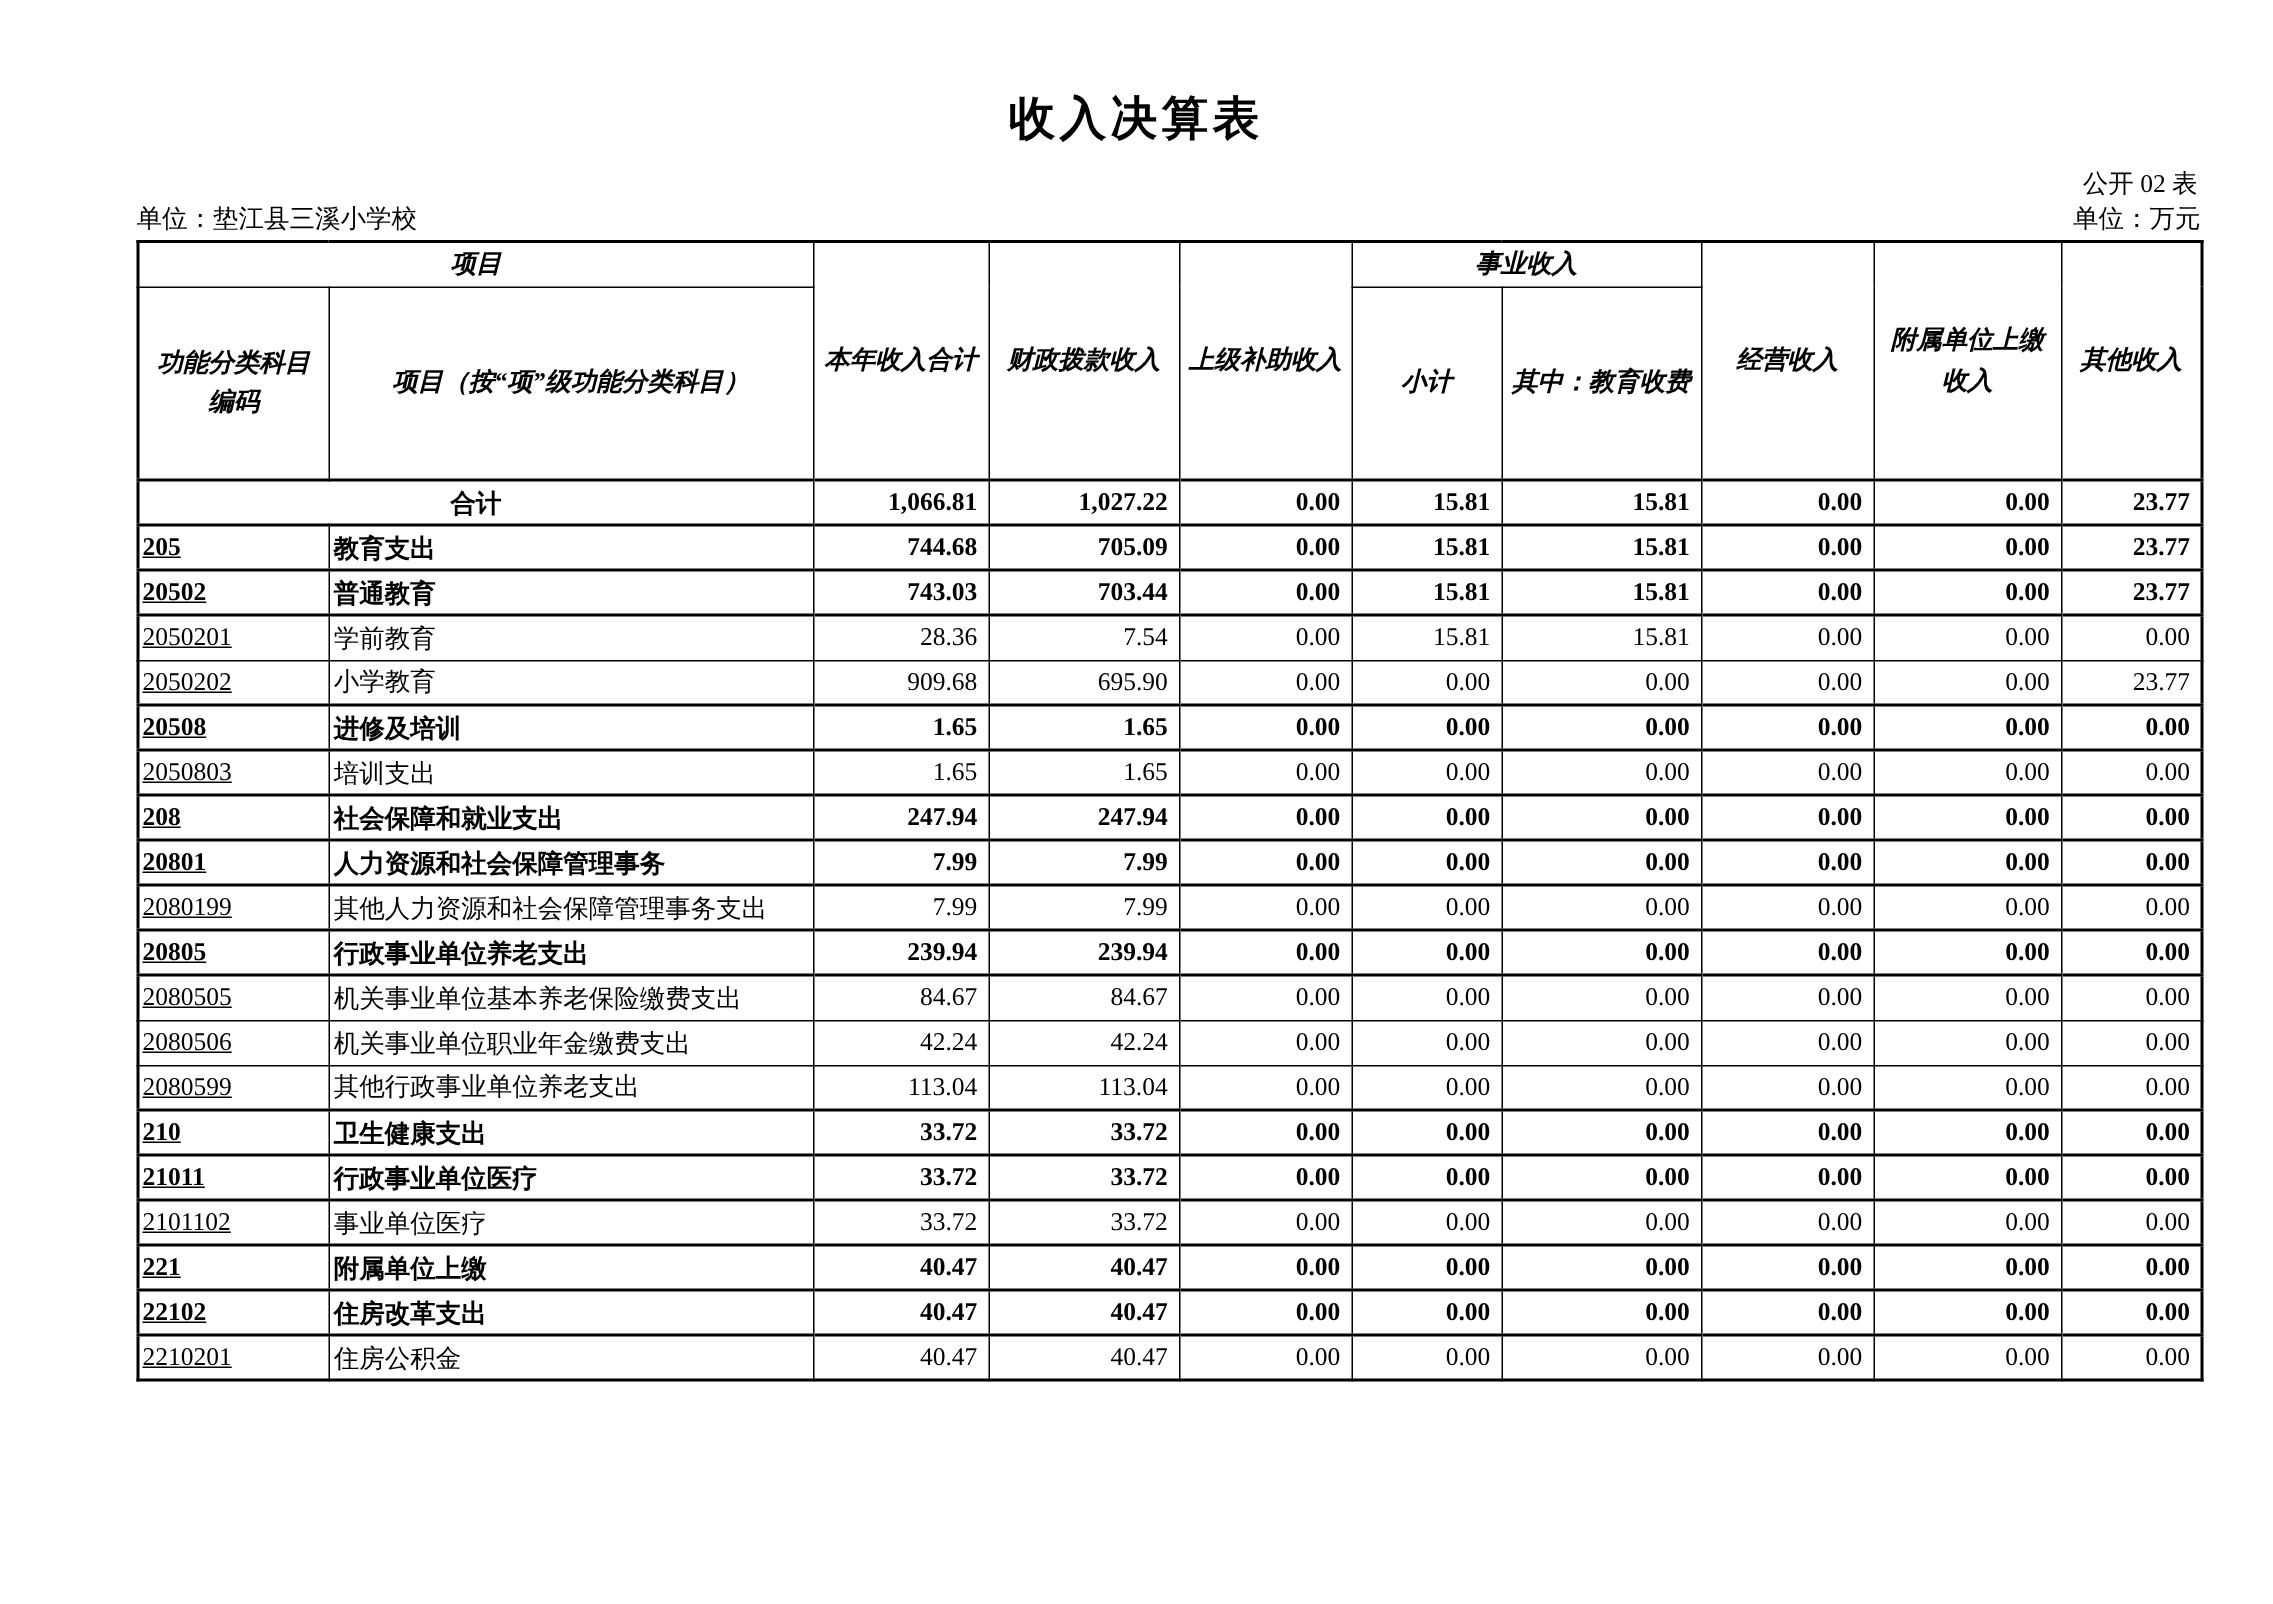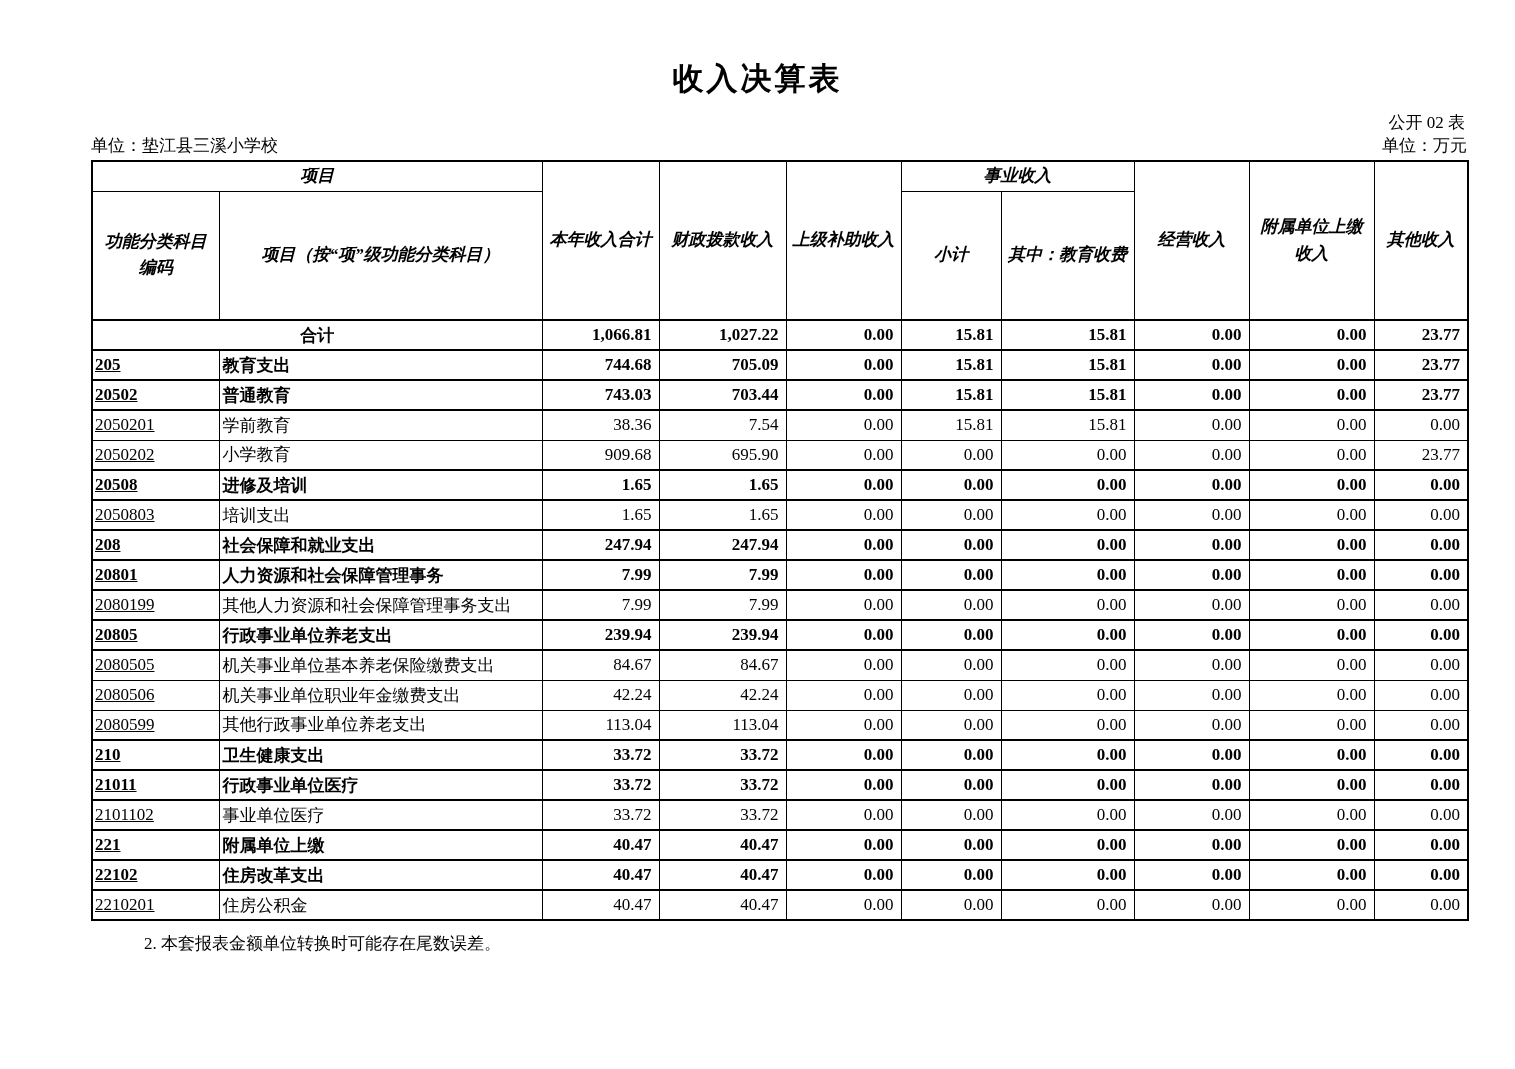--- a/index.html
+++ b/index.html
@@ -167,21 +167,21 @@
           <td class="num">0.00</td>
           <td class="num">15.81</td>
           <td class="num">15.81</td>
           <td class="num">0.00</td>
           <td class="num">0.00</td>
           <td class="num">23.77</td>
         </tr>
         <tr>
           <td class="code">2050201</td>
           <td class="name">学前教育</td>
-          <td class="num">38.36</td>
+          <td class="num">28.36</td>
           <td class="num">7.54</td>
           <td class="num">0.00</td>
           <td class="num">15.81</td>
           <td class="num">15.81</td>
           <td class="num">0.00</td>
           <td class="num">0.00</td>
           <td class="num">0.00</td>
         </tr>
         <tr>
           <td class="code">2050202</td>
@@ -372,17 +372,16 @@
           <td class="num">0.00</td>
           <td class="num">0.00</td>
           <td class="num">0.00</td>
           <td class="num">0.00</td>
           <td class="num">0.00</td>
         </tr>
       </tbody>
   </table>
 
   <div class="notes">
-    <div class="note-line2">2. 本套报表金额单位转换时可能存在尾数误差。</div>
   </div>
 
 
 </div>
 
 </body></html>

